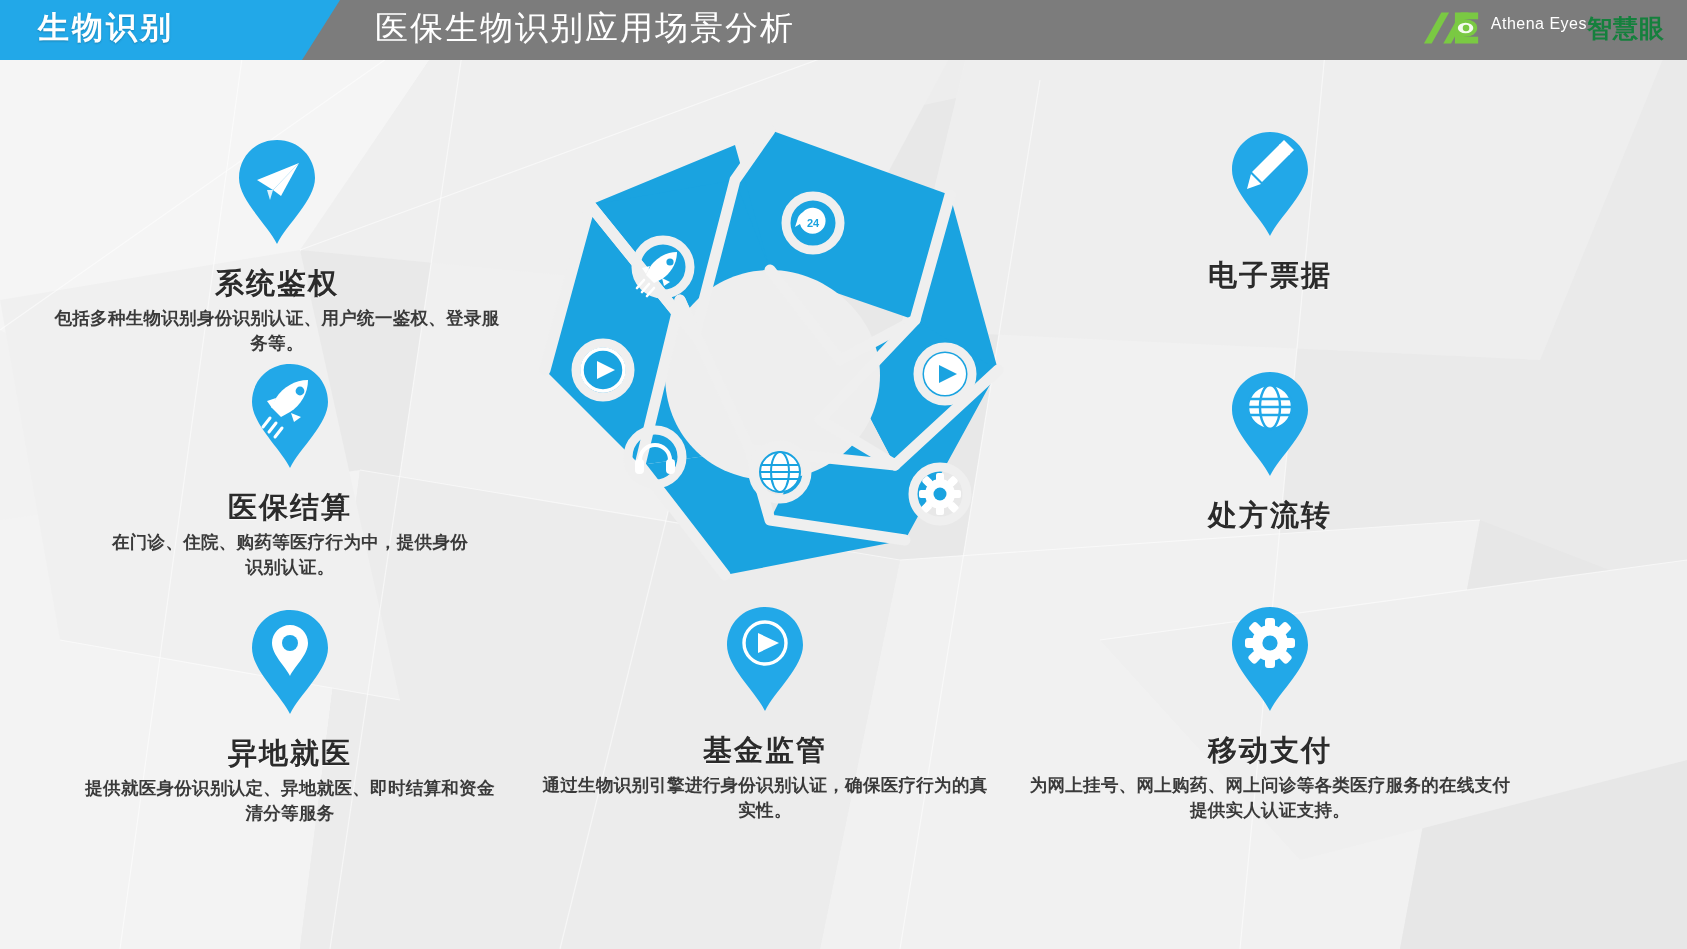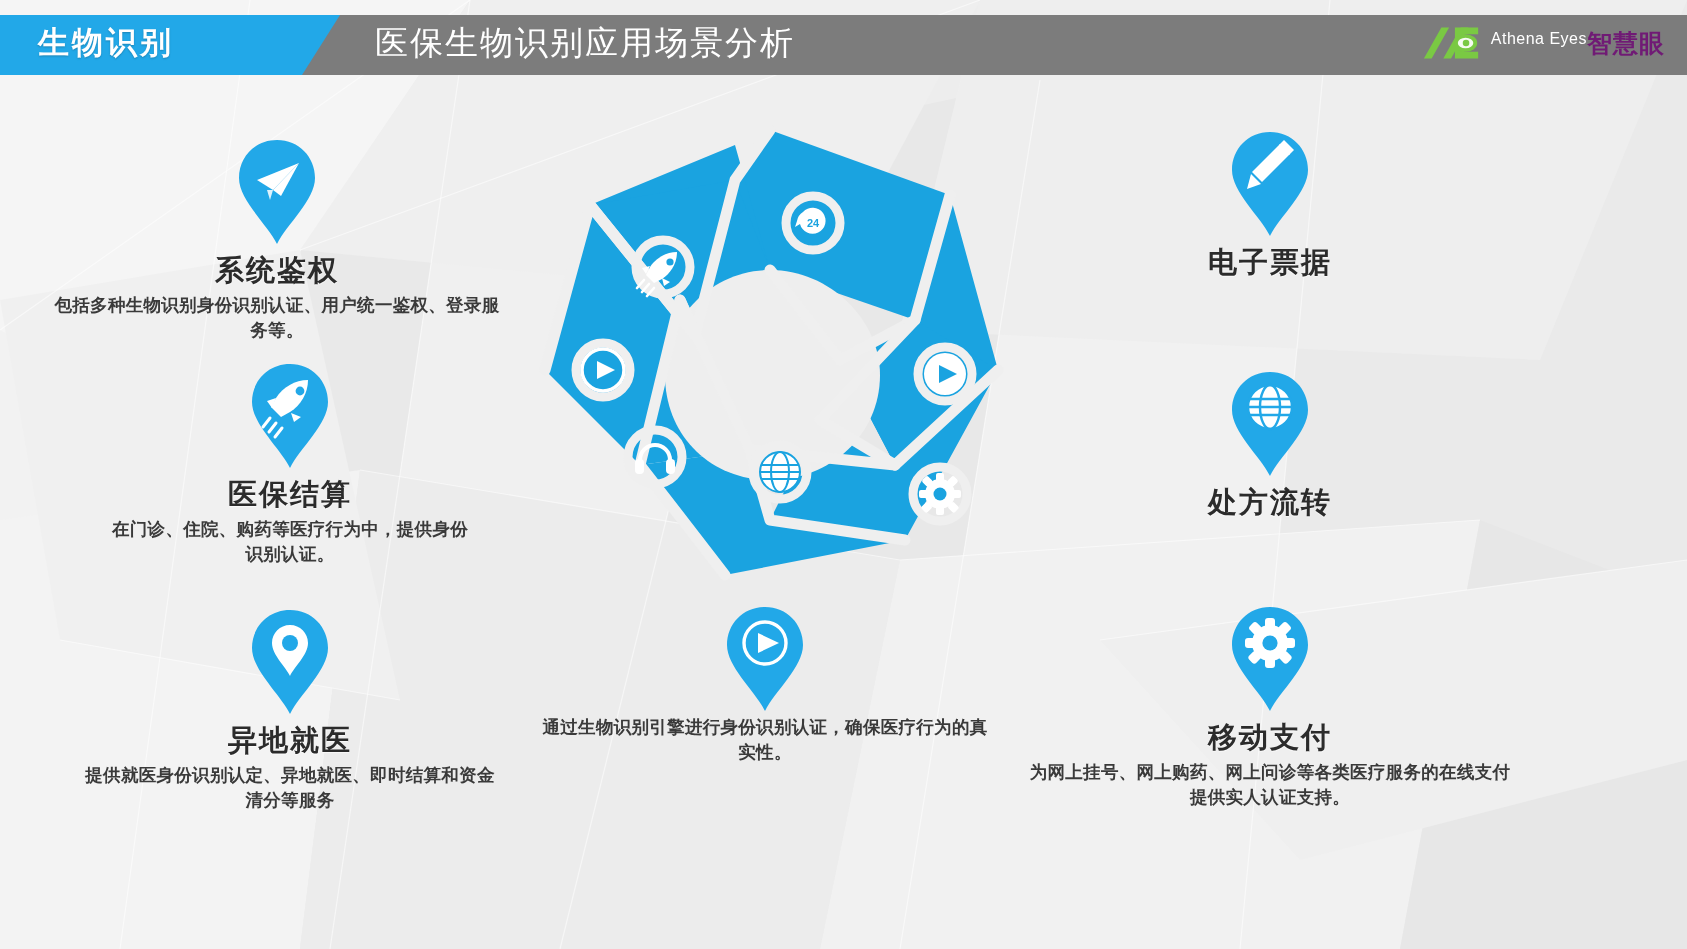--- a/index.html
+++ b/index.html
@@ -7,21 +7,21 @@
   body {
     font-family:"Liberation Sans","DejaVu Sans",sans-serif;
     background:#ececec;
     position:relative;
   }
 
   
   #bg { position:absolute; inset:0; z-index:0; }
 
   
-  .header { position:absolute; top:15px; left:0; width:1687px; height:56px; z-index:5; }
+  .header { position:absolute; top:0; left:0; width:1687px; height:56px; z-index:5; }
   .hdr-gray {
     position:absolute; top:0; left:0; width:1687px; height:60px;
     background:#7c7c7c;
     clip-path: polygon(330px 0, 1687px 0, 1687px 60px, 292px 60px);
   }
   .hdr-blue {
     position:absolute; top:0; left:0; width:340px; height:60px;
     background:#22a8e8;
     clip-path: polygon(0 0, 340px 0, 302px 60px, 0 60px);
   }
@@ -31,31 +31,31 @@
     text-shadow:0 1px 2px rgba(0,0,0,.22);
   }
   .hdr-title {
     position:absolute; top:50%; left:375px; transform:translateY(-50%);
     color:#ffffff; font-size:33px; letter-spacing:2px;text-align:right;
   }
   .logo { position:absolute; top:8px; right:22px; display:flex; align-items:center; gap:9px; }
   .logo-mark { width:60px; height:40px; }
   .logo-txt { display:flex; flex-direction:row; line-height:1; }
   .logo-en { color:#ffffff; font-size:16px; letter-spacing:.5px; margin-bottom:3px; }
-  .logo-cn { color:#701a75; font-size:25px; font-weight:bold; letter-spacing:1px; }
+  .logo-cn { color:#15803d; font-size:25px; font-weight:bold; letter-spacing:1px; }
 
   
   .wheel { position:absolute; left:520px; top:120px; width:500px; height:470px; z-index:2; }
 
   
   .item { position:absolute; z-index:3; text-align:center; }
   .pin { margin:0 auto; display:block; }
   .item-title {
     font-size:29px; font-weight:bold; color:#2b2b2b; letter-spacing:2px;
-    margin-top:5px; text-shadow:0 1px 1px rgba(255,255,255,.7);
+    margin-top:18px; text-shadow:0 1px 1px rgba(255,255,255,.7);
   }
   .item-desc {
     font-size:17.5px; font-weight:bold; color:#3a3a3a; line-height:1.42;
     margin-top:2px; letter-spacing:.3px;
   }
 
   .it-sys   { left:52px;   top:138px; width:450px; }
   .it-set   { left:105px;  top:362px; width:370px; }
   .it-yidi  { left:80px;   top:608px; width:420px; }
   .it-jijin { left:540px;  top:605px; width:450px; }
@@ -249,20 +249,21 @@
   <div class="item-title">异地就医</div>
   <div class="item-desc">提供就医身份识别认定、异地就医、即时结算和资金清分等服务</div>
 </div>
 
 <div class="item it-jijin">
   <svg class="pin" width="80" height="108" viewBox="0 0 80 108">
     <path d="M40,2 C18,2 2,19 2,40 C2,62 30,86 40,106 C50,86 78,62 78,40 C78,19 62,2 40,2 Z" fill="#22a8e8"></path>
     <circle cx="40" cy="38" r="21" fill="none" stroke="#ffffff" stroke-width="3.4"></circle>
     <polygon points="33,28 54,38 33,48" fill="#ffffff"></polygon>
   </svg>
+  <div class="item-title">基金监管</div>
   <div class="item-desc">通过生物识别引擎进行身份识别认证，确保医疗行为的真实性。</div>
 </div>
 
 <div class="item it-bill">
   <svg class="pin" width="80" height="108" viewBox="0 0 80 108">
     <path d="M40,2 C18,2 2,19 2,40 C2,62 30,86 40,106 C50,86 78,62 78,40 C78,19 62,2 40,2 Z" fill="#22a8e8"></path>
     <g fill="#ffffff">
       <path d="M50,14 l10,10 -28,28 -10,-10 Z"></path>
       <path d="M21,44 l10,10 -14,5 Z"></path>
       <path d="M54,10 l10,10 -5,5 -10,-10 Z"></path>

